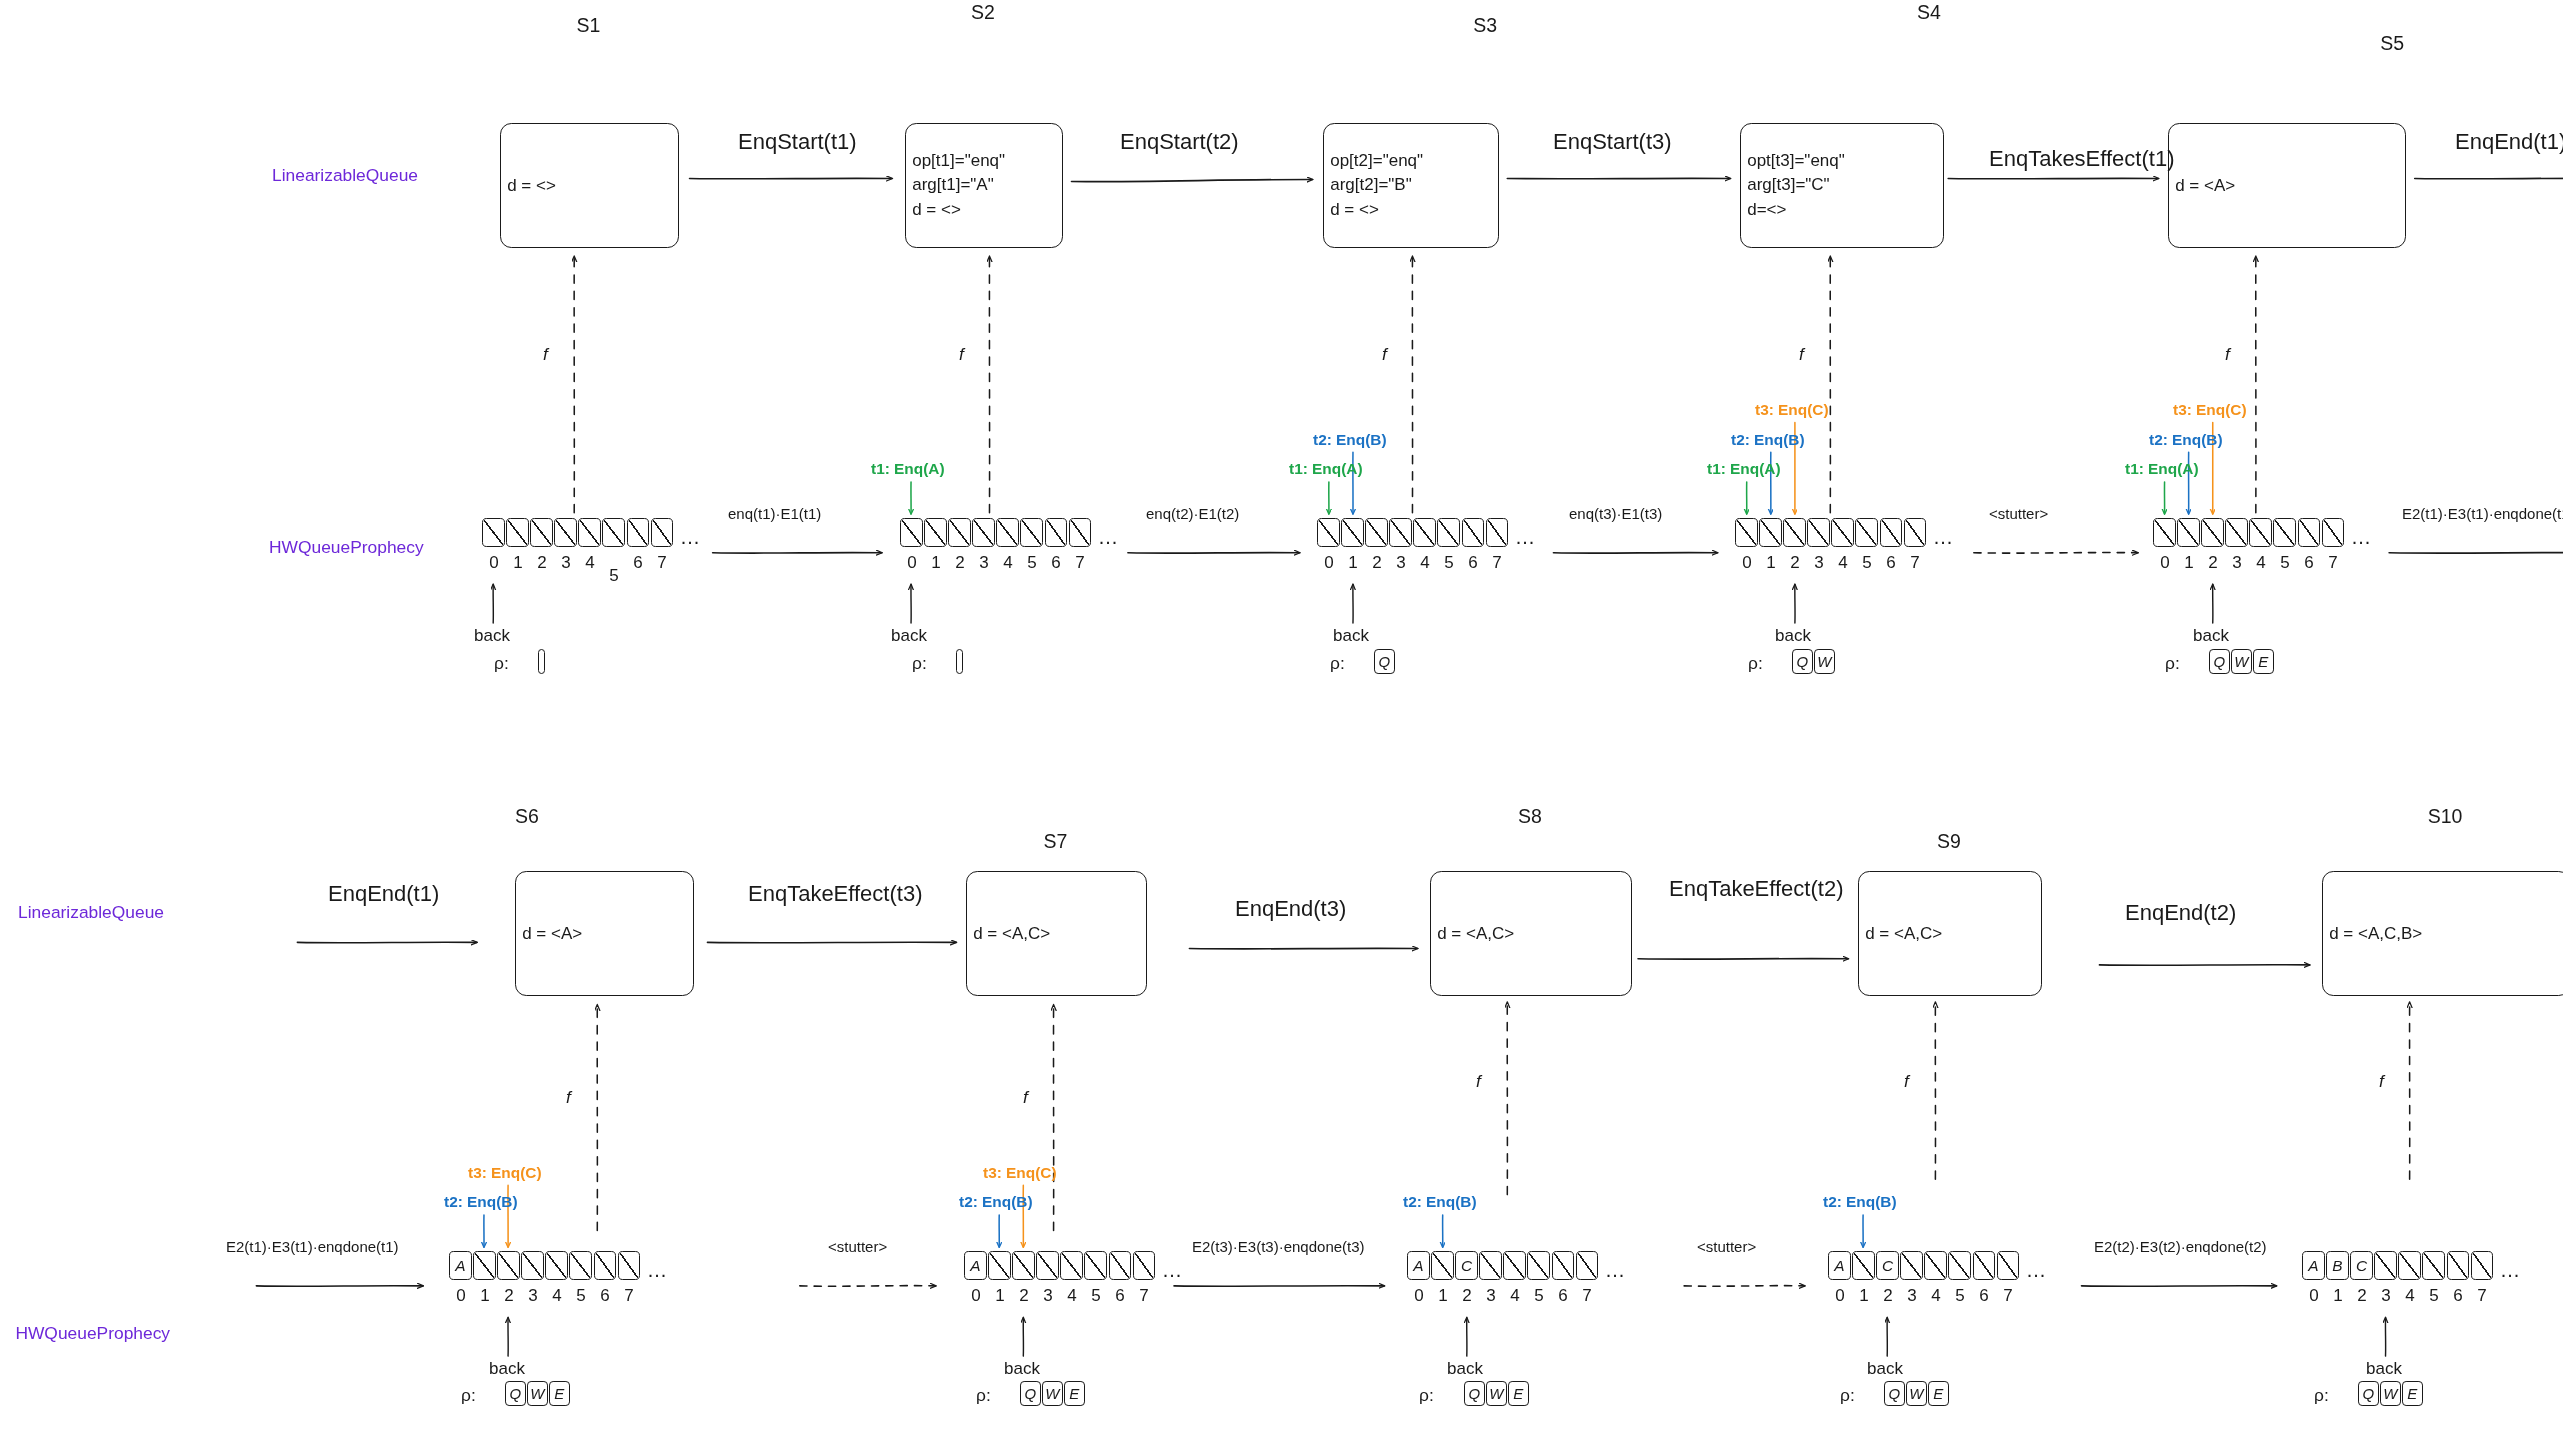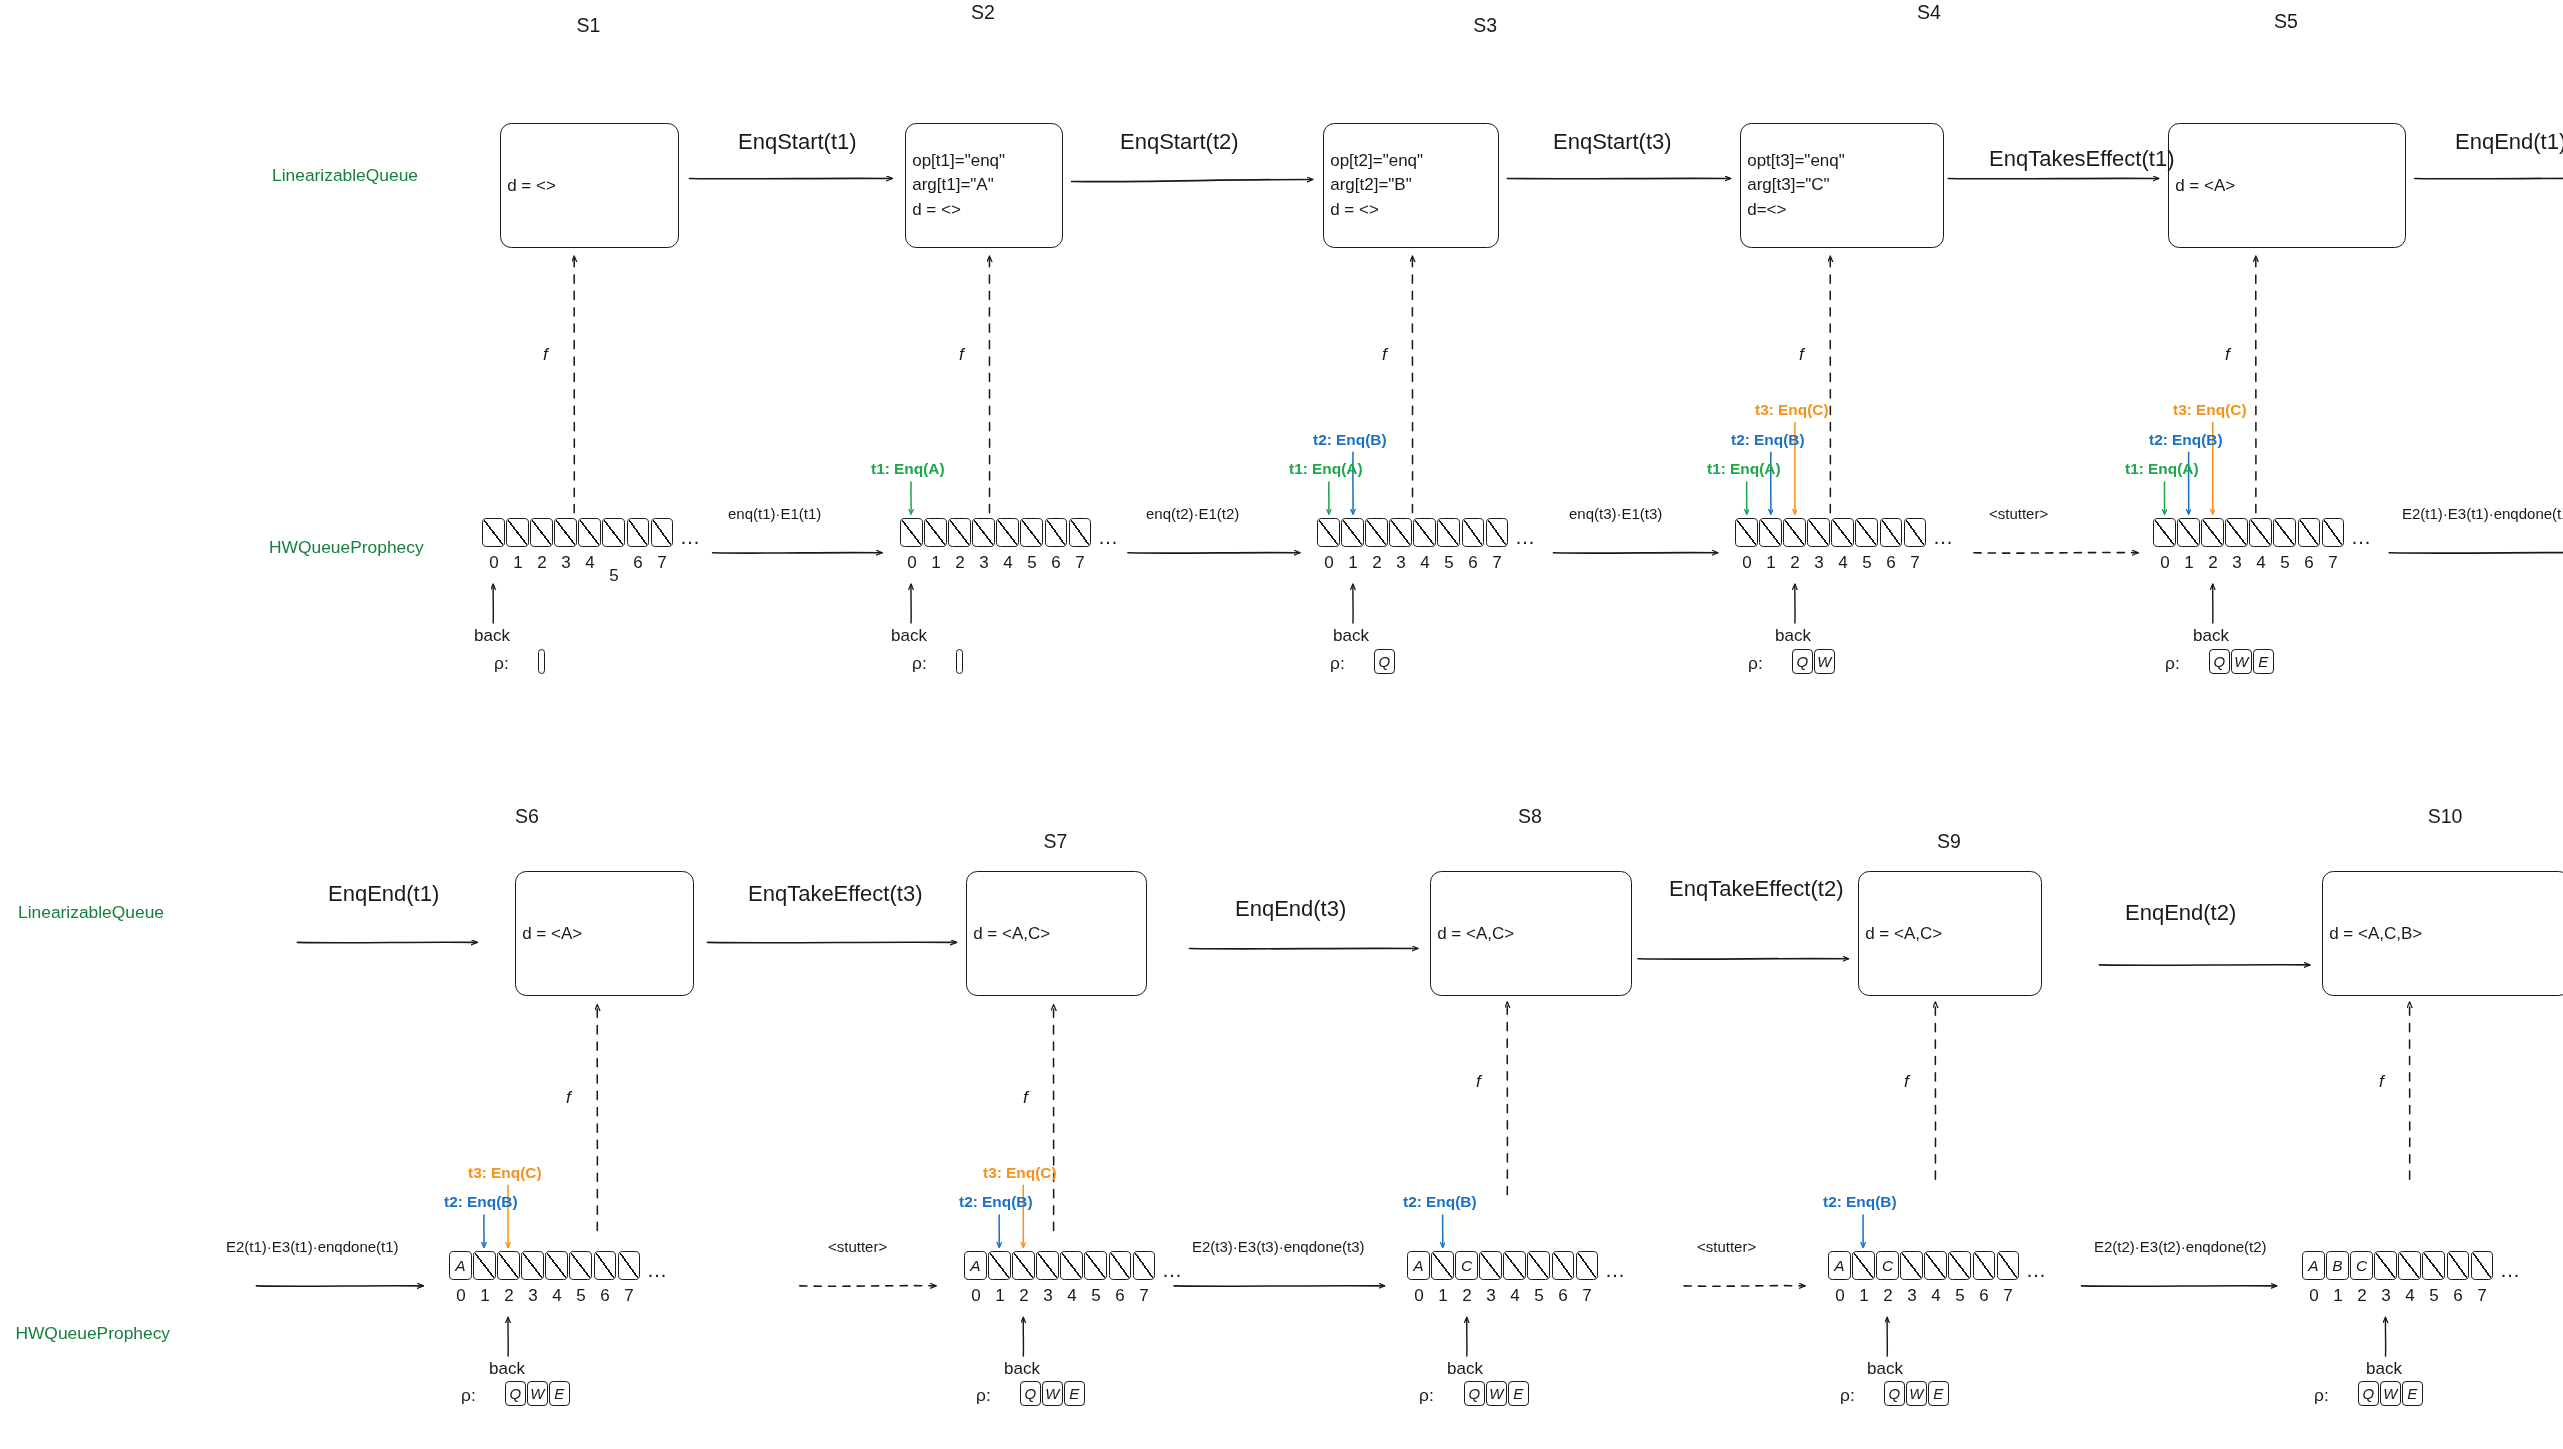--- a/index.html
+++ b/index.html
@@ -5,21 +5,21 @@
   html,body{margin:0;padding:0;background:#fff;}
   body{
     font-family:"Liberation Sans", sans-serif;
     width:2627px;height:1450px;position:relative;overflow:hidden;
     color:#111;
   }
   #canvas{position:absolute;left:0;top:0;width:2627px;height:1450px;}
   .lbl{position:absolute;white-space:nowrap;font-family:"Liberation Sans",sans-serif;}
 
   
-  .model-label{font-size:17.4px;color:#15803d;}
+  .model-label{font-size:17.4px;color:#6d28d9;}
   .state-name{font-size:19.5px;color:#1a1a1a;}
   .trans-label{font-size:22px;color:#1a1a1a;}
   .trans-label.small{font-size:15px;}
   .f-label{font-size:17.4px;color:#1a1a1a;font-style:italic;}
   .back-label{font-size:17px;color:#1a1a1a;}
   .idx{font-size:17px;color:#1a1a1a;text-align:center;}
   .p-label{font-size:17.4px;color:#1a1a1a;}
   .thread-label{font-size:15.4px;font-weight:700;white-space:nowrap;}
   .dots{font-size:20.5px;letter-spacing:1.5px;color:#1a1a1a;line-height:1;}
 
@@ -135,21 +135,21 @@
     </svg>
 
 <div class="lbl model-label" style="left: 272px; top: 165px;">LinearizableQueue</div>
     <div class="lbl model-label" style="left: 269px; top: 537px;">HWQueueProphecy</div>
     <div class="lbl model-label" style="left: 18px; top: 902px;">LinearizableQueue</div>
     <div class="lbl model-label" style="left: 15.4px; top: 1323px;">HWQueueProphecy</div>
     <div class="lbl state-name" style="width: 177px; text-align: center; left: 500px; top: 14.4px;">S1</div>
     <div class="lbl state-name" style="width: 156px; text-align: center; left: 905px; top: 1px;">S2</div>
     <div class="lbl state-name" style="width: 174px; text-align: right; left: 1323px; top: 14.4px;">S3</div>
     <div class="lbl state-name" style="width: 202px; text-align: center; left: 1828px; top: 1px;">S4</div>
-    <div class="lbl state-name" style="width: 236px; text-align: center; left: 2168px; top: 10px;">S5</div>
+    <div class="lbl state-name" style="width: 236px; text-align: right; left: 2168px; top: 32px;">S5</div>
     <div class="state-box" style="left: 500px; top: 123px; width: 177px; height: 123px;">
       <div class="body">d = &lt;&gt;</div>
     </div>
     <div class="state-box" style="left: 905px; top: 123px; width: 156px; height: 123px;">
       <div class="body">op[t1]="enq"
 arg[t1]="A"
 d = &lt;&gt;</div>
     </div>
     <div class="state-box" style="left: 1323px; top: 123px; width: 174px; height: 123px;">
       <div class="body">op[t2]="enq"

